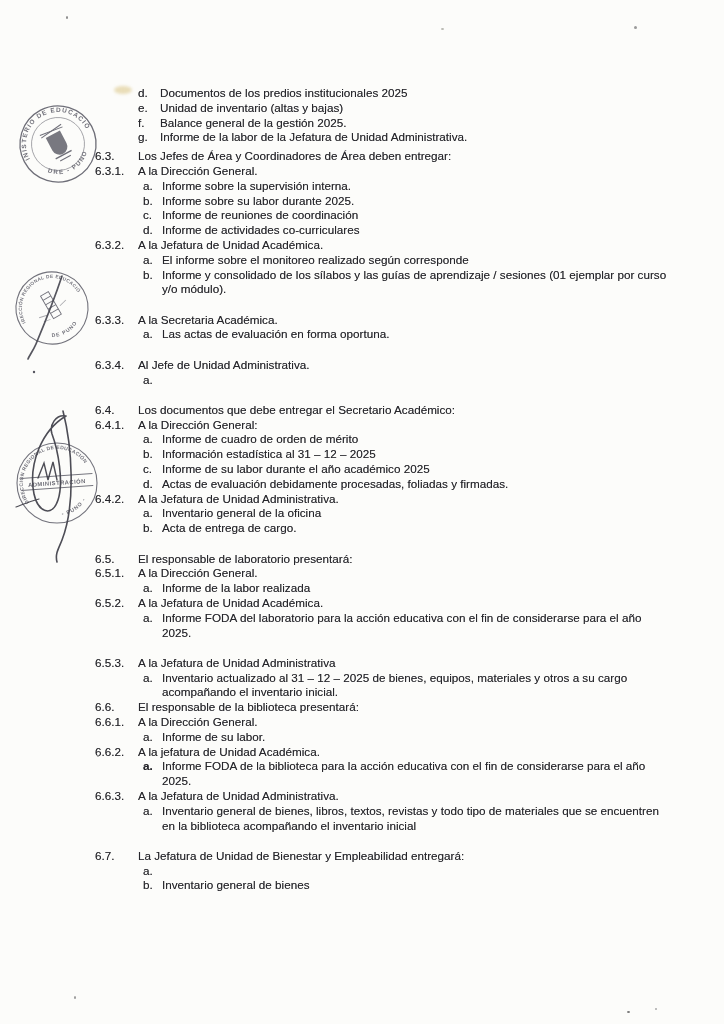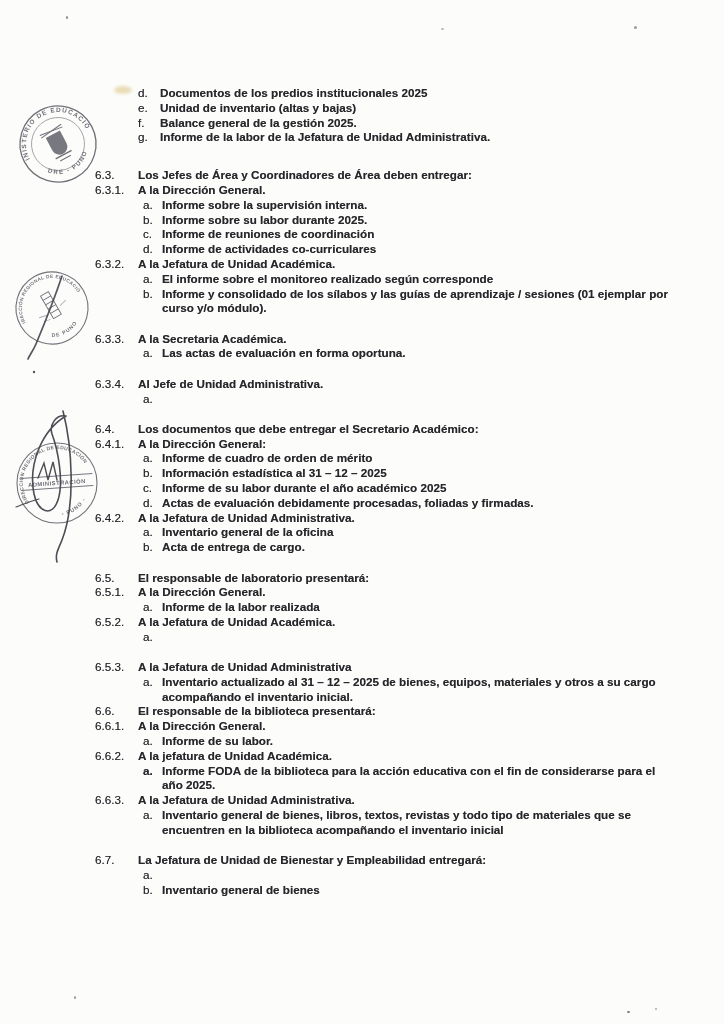--- a/index.html
+++ b/index.html
@@ -9,28 +9,28 @@
     font-family:"Liberation Sans", sans-serif;
   }
   .content {
     position:absolute; left:95px; top:86px; width:574px;
     color:#26262b; font-size:11.7px; line-height:14.8px;
     text-shadow:0 0 0.4px rgba(38,38,43,0.5);
   }
   .sec-row { display:flex; align-items:flex-start; }
   .sec-num { flex:0 0 43px; }
   .sec-num.bold { font-weight:normal; }
-  .sec-title { font-weight:bold; flex:1; }
+  .sec-title { font-weight:normal; flex:1; }
   .item-row { display:flex; align-items:flex-start; padding-left:48px; }
   .item-row.intro { padding-left:43px; }
   .item-letter { flex:0 0 19px; }
   .item-row.intro .item-letter { flex:0 0 22px; }
   .item-letter.bold { font-weight:bold; }
-  .item-text { flex:1;font-weight:bold; }
-  .sections { margin-top:23px; }
+  .item-text { flex:1; }
+  .sections { margin-top:4px; }
   .section-block.gap { margin-top:15.5px; }
   .sections .section-block:first-child { margin-top:0; }
   .stamp { position:absolute; pointer-events:none; }
   .stamp text { fill:#50505c; }
   .speck { position:absolute; border-radius:50%; }
   .smudge {
     position:absolute; left:114px; top:86px; width:18px; height:8px;
     background:rgba(210,184,105,0.45); filter:blur(1.5px); border-radius:50%;
   }
 </style>
@@ -259,20 +259,21 @@
             <span class="item-text">Informe de la labor realizada</span>
           </div>
         </div>
         <div class="section-block">
           <div class="sec-row">
             <span class="sec-num bold">6.5.2.</span>
             <span class="sec-title">A la Jefatura de Unidad Académica.</span>
           </div>
           <div class="item-row sub">
             <span class="item-letter">a.</span>
+            <span class="item-text">Informe FODA del laboratorio para la acción educativa con el fin de considerarse para el año 2025.</span>
           </div>
         </div>
         <div class="section-block gap">
           <div class="sec-row">
             <span class="sec-num bold">6.5.3.</span>
             <span class="sec-title">A la Jefatura de Unidad Administrativa</span>
           </div>
           <div class="item-row sub">
             <span class="item-letter">a.</span>
             <span class="item-text">Inventario actualizado al 31 – 12 – 2025 de bienes, equipos, materiales y otros a su cargo acompañando el inventario inicial.</span>

